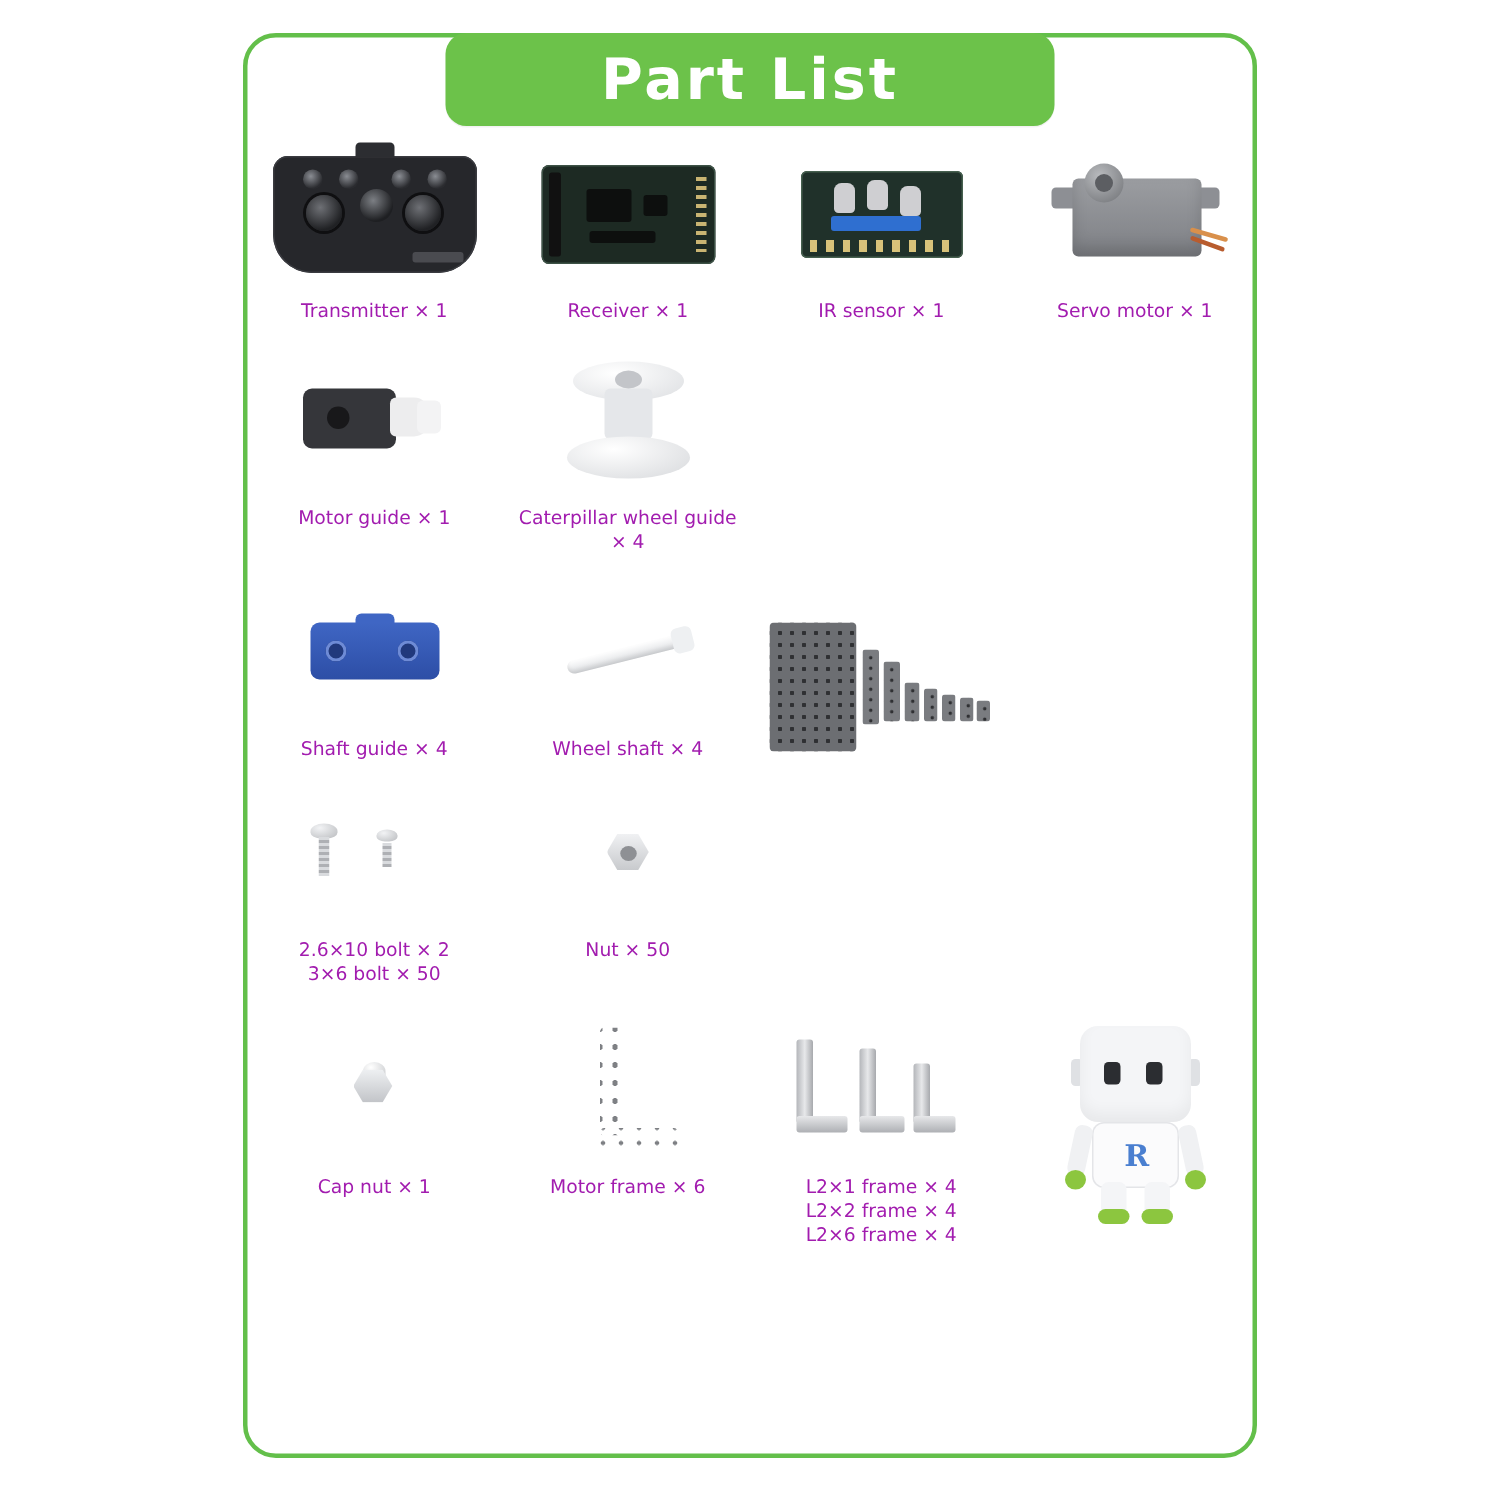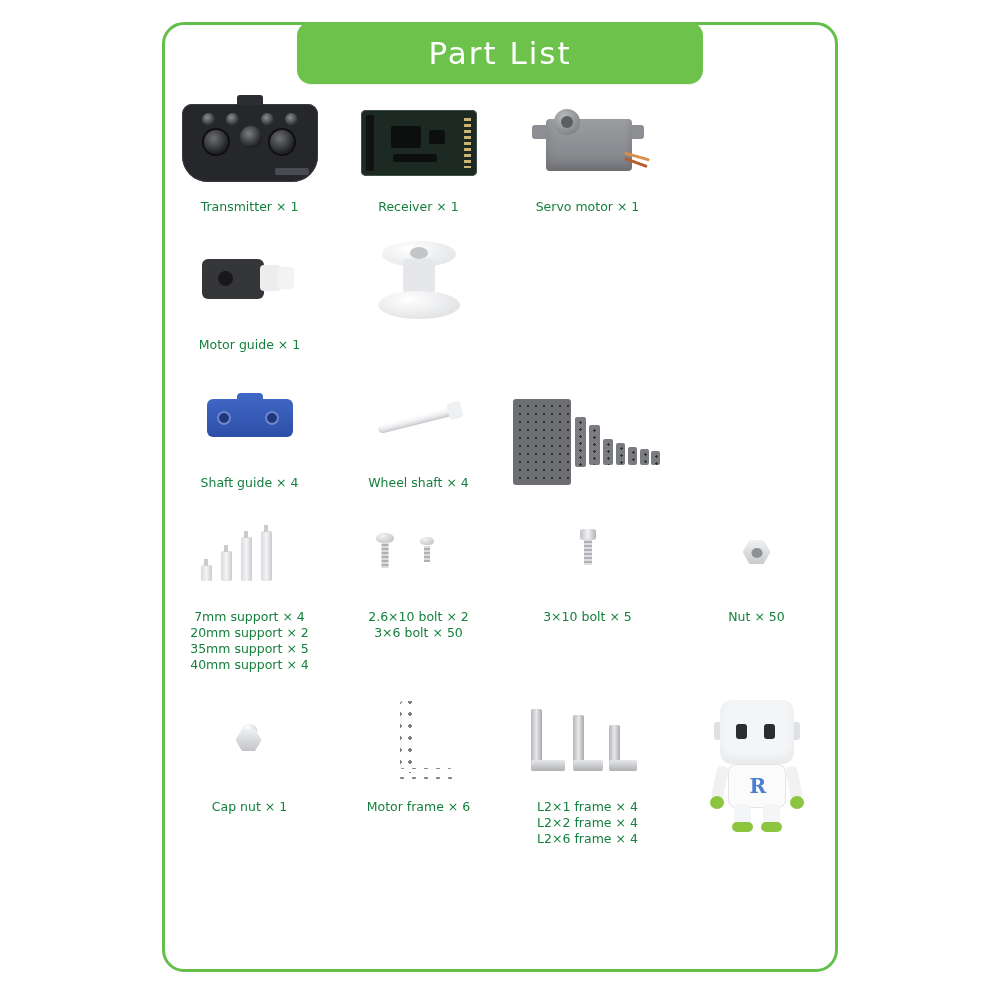--- a/index.html
+++ b/index.html
@@ -35,22 +35,22 @@
     height: 62px;
     background: #6cc24a;
     border-radius: 14px 14px 14px 14px;
     display: flex;
     align-items: center;
     justify-content: center;
     box-shadow: 0 1px 0 rgba(0,0,0,0.05);
   }
   #title-tab .title-text {
     color: #ffffff;
-    font-size: 31px;
-    font-weight: normal;
+    font-size: 38px;
+    font-weight: bold;
     letter-spacing: 2px;
     font-family: "DejaVu Sans", sans-serif;
   }
 
   .grid {
     position: absolute;
     left: 0;
     top: 70px;
     width: 676px;
   }
@@ -74,21 +74,21 @@
     height: 96px;
     display: flex;
     align-items: center;
     justify-content: center;
     width: 100%;
   }
 
   .caption {
     margin-top: 8px;
     font-size: 12.5px;
-    color: #15803d;
+    color: #a21caf;
     text-align: center;
     line-height: 16px;
     white-space: pre-line;
     font-family: "DejaVu Sans", sans-serif;
   }
 
   
 
   
   .tx {
@@ -345,20 +345,32 @@
             <div class="hdr"></div>
             <div class="chip c1"></div>
               <div class="chip c2"></div>
               <div class="chip c3"></div>
             <div class="pinrow"></div>
           </div>
         </div>
         <div class="caption">Receiver × 1</div>
       </div>
 
+      <div class="cell">
+        <div class="art">
+          <div class="ir">
+            <div class="can can1"></div>
+              <div class="can can2"></div>
+              <div class="can can3"></div>
+            <div class="blue"></div>
+            <div class="pads"></div>
+          </div>
+        </div>
+        <div class="caption">IR sensor × 1</div>
+      </div>
 
       <div class="cell">
         <div class="art">
           <div class="servo">
             <div class="ear-l"></div>
               <div class="ear-r"></div>
             <div class="body"></div>
             <div class="hub"></div>
               <div class="cap"></div>
             <div class="wire"></div>
@@ -386,20 +398,22 @@
 
       <div class="cell">
         <div class="art">
           <div class="pulley">
             <div class="top"></div>
               <div class="mid"></div>
               <div class="bot"></div>
               <div class="holec"></div>
           </div>
         </div>
+        <div class="caption">Caterpillar wheel guide
+× 4</div>
       </div>
     </div>
 
     <div class="row" style="margin-top:18px; align-items:flex-end;">
       <div class="cell">
         <div class="art">
           <div class="sguide">
             <div class="tabtop"></div>
               <div class="b"></div>
             <div class="h h1"></div>
@@ -430,61 +444,38 @@
             <div class="f f4"></div>
               <div class="f f5"></div>
               <div class="f f6"></div>
               <div class="f f7"></div>
           </div>
         </div>
       </div>
     </div>
 
     <div class="row" style="margin-top:14px; align-items:flex-start;">
-      <div class="cell">
-        <div class="art">
-          <div class="supports">
-            <div class="sp a"></div>
-              <div class="sp b"></div>
-              <div class="sp c"></div>
-              <div class="sp d"></div>
-          </div>
-        </div>
-        <div class="caption">7mm support × 4
-20mm support × 2
-35mm support × 5
-40mm support × 4</div>
-      </div>
 
       <div class="cell">
         <div class="art">
           <div class="bolts">
             <div class="bolt b1">
                 <div class="head"></div>
                 <div class="shaft"></div>
               </div>
             <div class="bolt b2">
                 <div class="head"></div>
                 <div class="shaft"></div>
               </div>
           </div>
         </div>
         <div class="caption">2.6×10 bolt × 2
 3×6 bolt × 50</div>
       </div>
 
-      <div class="cell">
-        <div class="art">
-          <div class="bolt-single">
-              <div class="head"></div>
-              <div class="shaft"></div>
-            </div>
-        </div>
-        <div class="caption">3×10 bolt × 5</div>
-      </div>
 
       <div class="cell">
         <div class="art">
           <div class="nut">
               <div class="hex"></div>
               <div class="hole"></div>
             </div>
         </div>
         <div class="caption">Nut × 50</div>
       </div>

